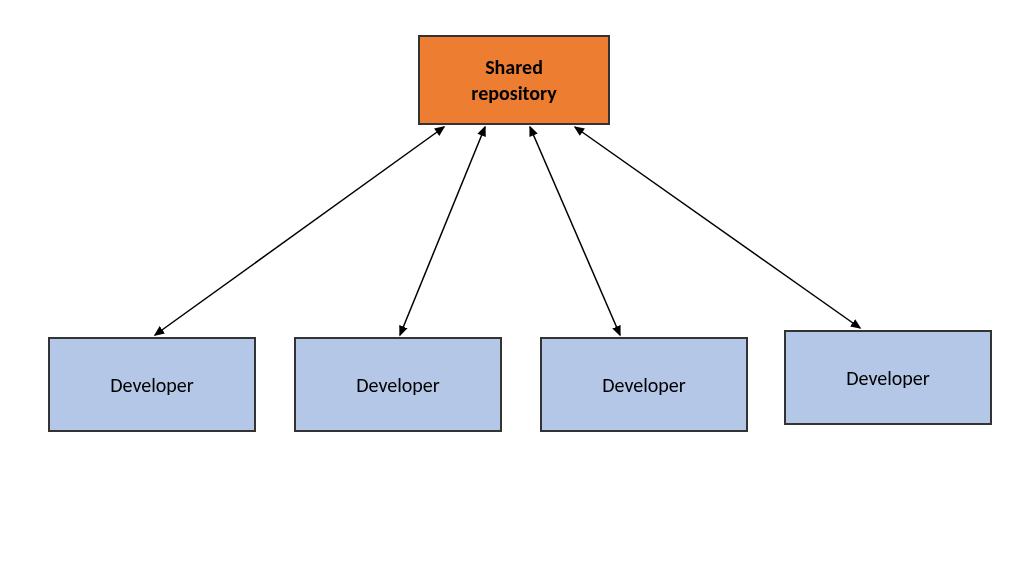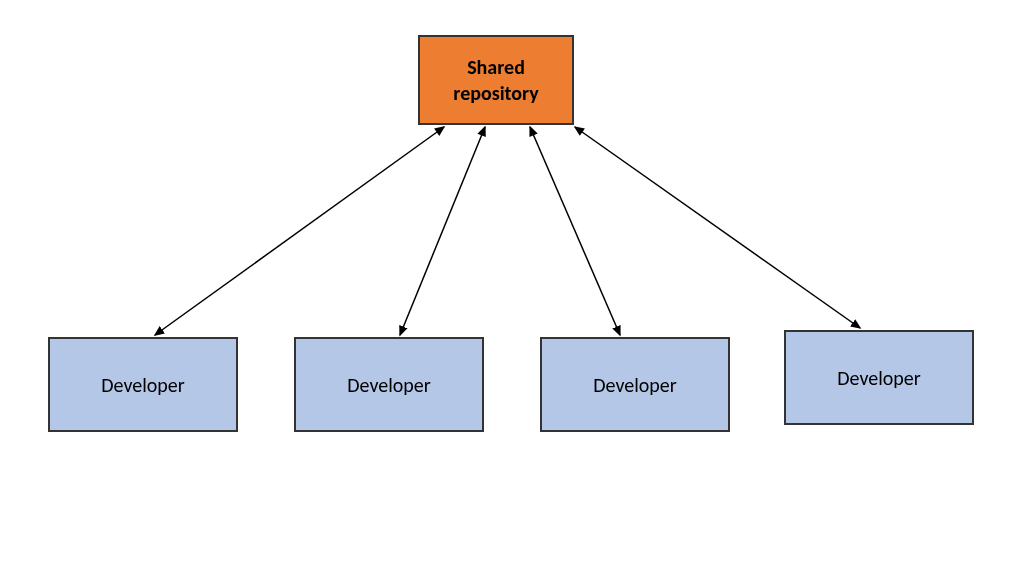--- a/index.html
+++ b/index.html
@@ -15,30 +15,30 @@
       display: flex;
       align-items: center;
       justify-content: center;
       text-align: center;
       border: 2px solid #333;
       font-size: 20px;
       color: #000;
     }
     .shared-repo {
       background: #ED7D31;
-      width: 156px;
+      width: 192px;
       height: 90px;
       left: 418px;
       top: 35px;
       font-weight: bold;
       line-height: 1.3;
     }
     .developer {
       background: #B4C7E7;
-      width: 190px;
+      width: 208px;
       height: 95px;
     }
     .dev1 { left: 48px;  top: 337px; }
     .dev2 { left: 294px; top: 337px; }
     .dev3 { left: 540px; top: 337px; }
     .dev4 { left: 784px; top: 330px; }
     svg.arrows {
       position: absolute;
       left: 0; top: 0;
       width: 1028px;

